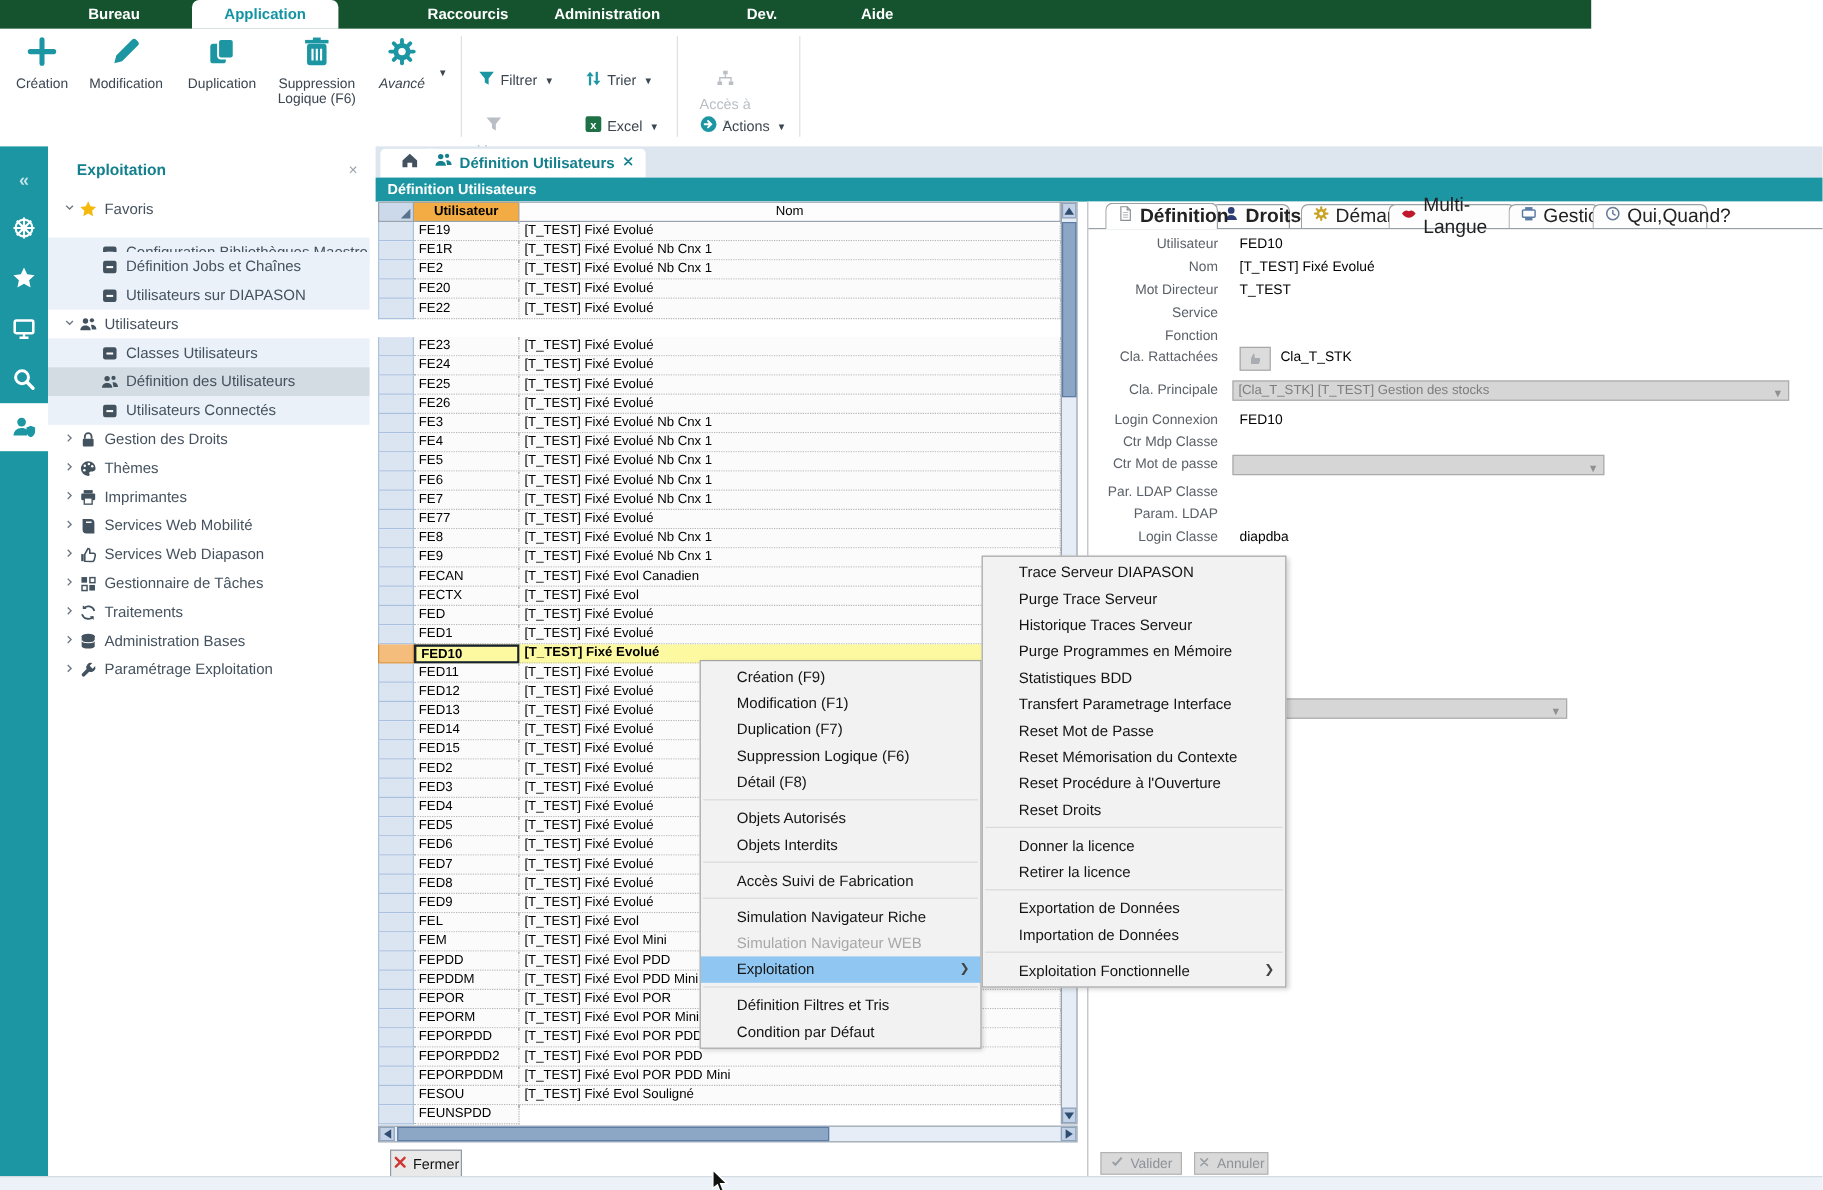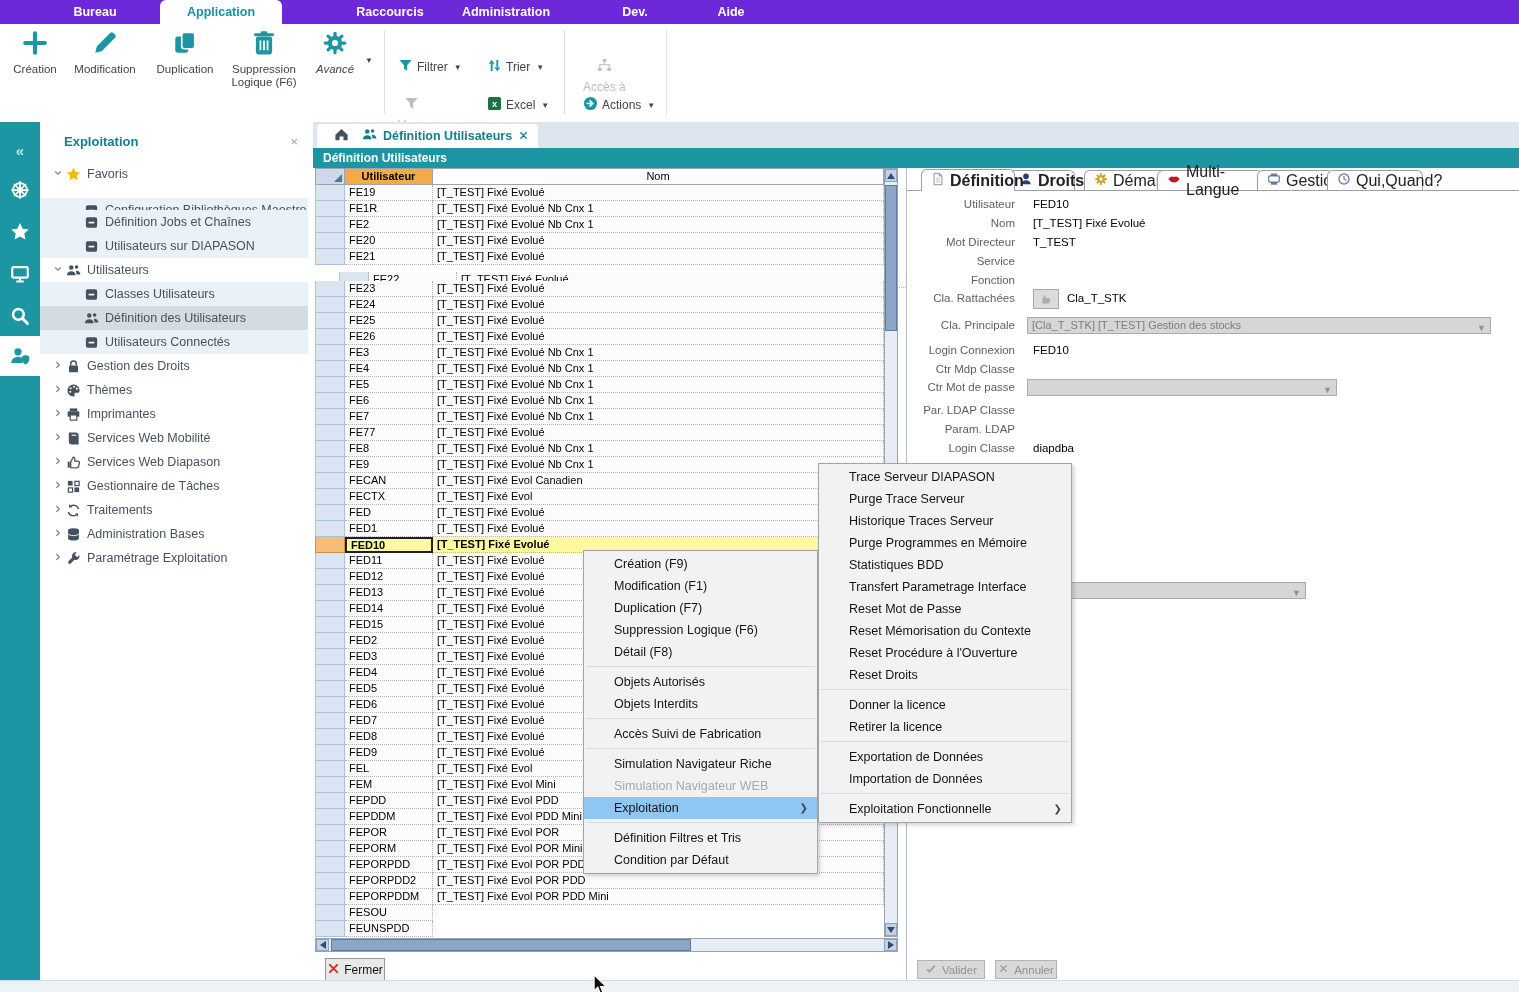--- a/index.html
+++ b/index.html
@@ -1,19 +1,19 @@
 <!DOCTYPE html>
 <html><head>
 <meta charset="utf-8">
 <style>
   html,body{margin:0;padding:0;background:#fff;}
   body{font-family:"Liberation Sans",sans-serif;-webkit-font-smoothing:antialiased;}
   #app{position:relative;width:1519px;height:992px;overflow:hidden;background:#fff;}
   
-  #menubar{position:absolute;left:0;top:0;width:1519px;height:24px;background:#6d28d9;}
+  #menubar{position:absolute;left:0;top:0;width:1316px;height:24px;background:#14532d;padding-left:10px;}
   .mitem{position:absolute;top:0;height:24px;line-height:24px;color:#fff;font-size:12.5px;font-weight:bold;transform:translateX(-50%);cursor:default;}
   .mtab{position:absolute;top:0;height:24px;background:#fff;border-radius:6px 6px 0 0;}
   .mtab span{position:absolute;left:0;right:0;top:0;line-height:24px;text-align:center;color:#1494A2;font-size:12.5px;font-weight:bold;}
   
   #toolbar{position:absolute;left:0;top:24px;width:1519px;height:98px;background:#fff;}
   .bigbtn{position:absolute;top:6px;width:80px;text-align:center;transform:translateX(-50%);cursor:default;}
   .bigbtn .blabel{font-size:11.5px;color:#3c4650;margin-top:3px;line-height:1.15;}
   .tsep{position:absolute;top:6px;width:1px;height:84px;background:#e0e0e0;}
   .glabel{position:absolute;top:100px;transform:translateX(-50%);font-size:11px;color:#a7adb3;}
   .smallbtn{position:absolute;height:18px;display:flex;align-items:center;gap:4px;font-size:12px;color:#3c4650;cursor:default;white-space:nowrap;}
@@ -492,21 +492,21 @@
         <div class="grow" style="top: 65px;">
           <div class="gsel"></div>
           <div class="gcell cuser">FE20</div>
           <div class="gcell cnom">[T_TEST] Fixé Evolué</div>
         </div>
         <div class="grow" style="top: 81px;">
           <div class="gsel"></div>
           <div class="gcell cuser">FE21</div>
           <div class="gcell cnom">[T_TEST] Fixé Evolué</div>
         </div>
-        <div class="grow" style="top: 104px; margin-left: 24px;">
+        <div class="grow" style="top: 82px;">
           <div class="gsel"></div>
           <div class="gcell cuser">FE22</div>
           <div class="gcell cnom">[T_TEST] Fixé Evolué</div>
         </div>
         <div class="grow" style="top: 113px;">
           <div class="gsel"></div>
           <div class="gcell cuser">FE23</div>
           <div class="gcell cnom">[T_TEST] Fixé Evolué</div>
         </div>
         <div class="grow" style="top: 129px;">
@@ -695,20 +695,21 @@
           <div class="gcell cnom">[T_TEST] Fixé Evol POR PDD</div>
         </div>
         <div class="grow" style="top: 721px;">
           <div class="gsel"></div>
           <div class="gcell cuser">FEPORPDDM</div>
           <div class="gcell cnom">[T_TEST] Fixé Evol POR PDD Mini</div>
         </div>
         <div class="grow" style="top: 737px;">
           <div class="gsel"></div>
           <div class="gcell cuser">FESOU</div>
+          <div class="gcell cnom">[T_TEST] Fixé Evol Souligné</div>
         </div>
         <div class="grow" style="top: 753px;">
           <div class="gsel"></div>
           <div class="gcell cuser">FEUNSPDD</div>
         </div>
       </div>
     <div class="sbv">
       <div class="sbtn" style="top:0;">
           <div class="tri" style="border-left:4px solid transparent;border-right:4px solid transparent;border-bottom:6px solid #2e4d70;"></div>
         </div>

